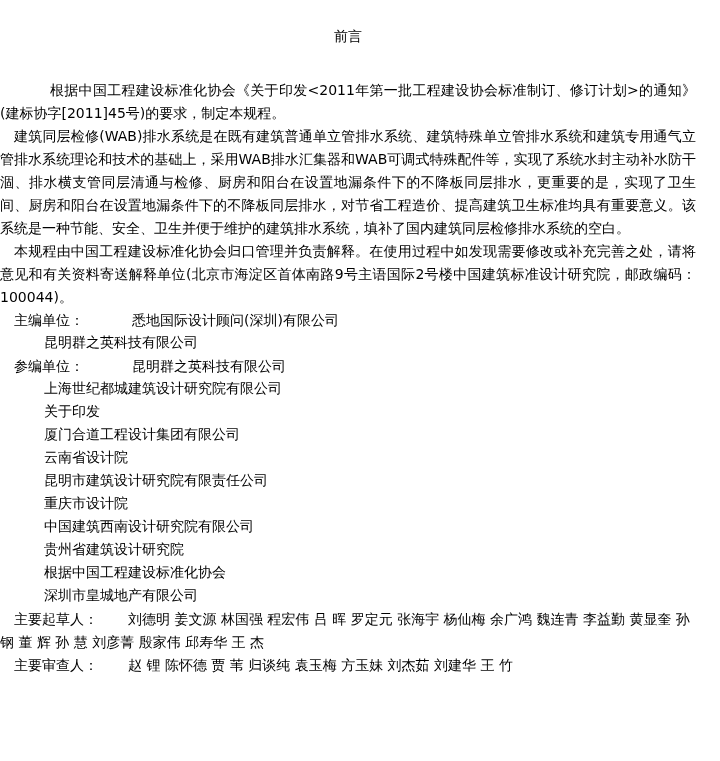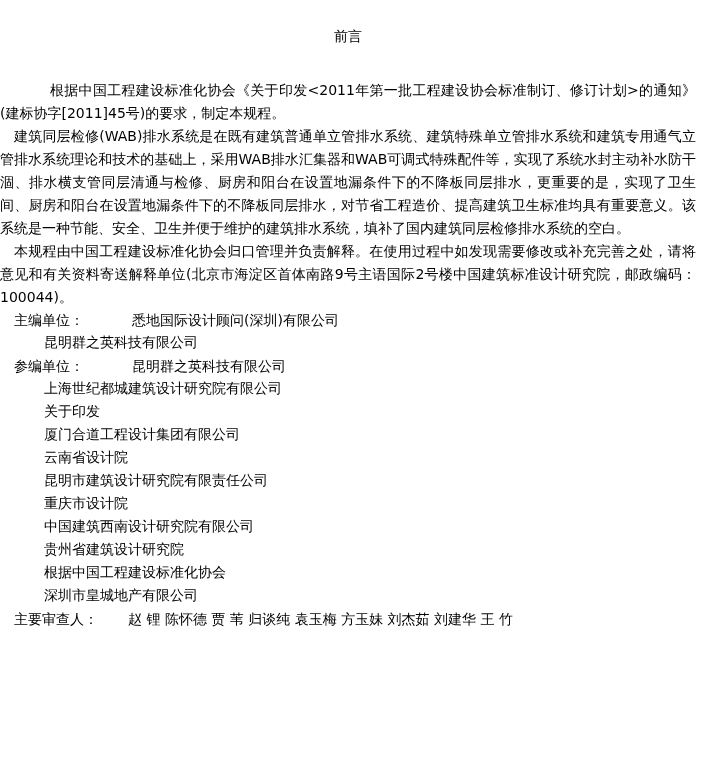--- a/index.html
+++ b/index.html
@@ -57,16 +57,17 @@
   <div class="unit-cont">关于印发</div>
   <div class="unit-cont">厦门合道工程设计集团有限公司</div>
   <div class="unit-cont">云南省设计院</div>
   <div class="unit-cont">昆明市建筑设计研究院有限责任公司</div>
   <div class="unit-cont">重庆市设计院</div>
   <div class="unit-cont">中国建筑西南设计研究院有限公司</div>
   <div class="unit-cont">贵州省建筑设计研究院</div>
   <div class="unit-cont">根据中国工程建设标准化协会</div>
   <div class="unit-cont">深圳市皇城地产有限公司</div>
 
+  <p class="names-para"><span class="names-label">主要起草人：</span><span>刘德明  姜文源  林国强  程宏伟  吕  晖  罗定元  张海宇  杨仙梅  余广鸿  魏连青  李益勤  黄显奎  孙  钢  董  辉  孙  慧  刘彦菁  殷家伟  邱寿华  王  杰</span></p>
 
   <p class="names-para"><span class="names-label">主要审查人：</span><span>赵  锂  陈怀德  贾  苇  归谈纯  袁玉梅  方玉妹  刘杰茹  刘建华  王  竹</span></p>
 
 </div>
 
 </body></html>

